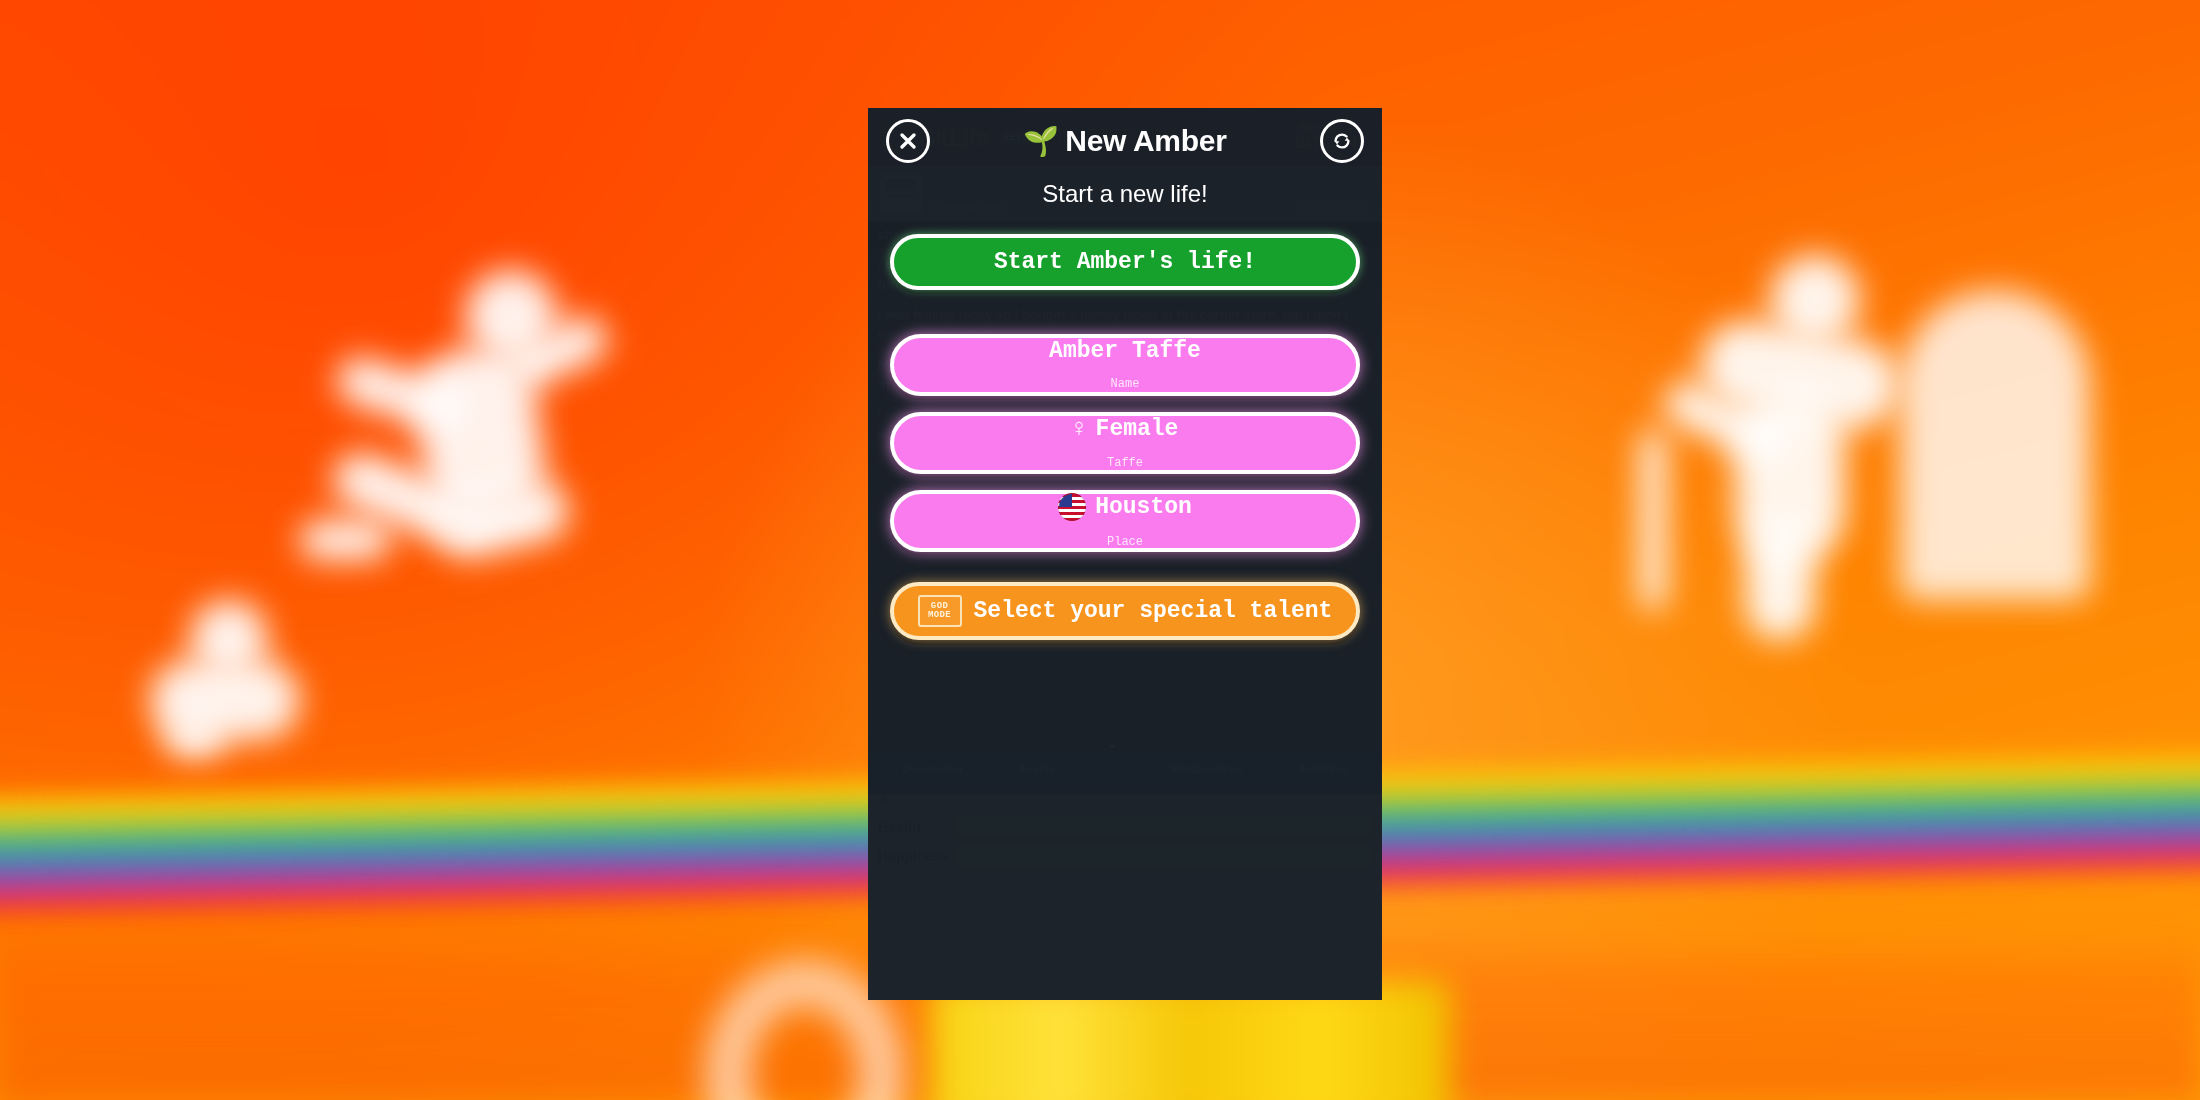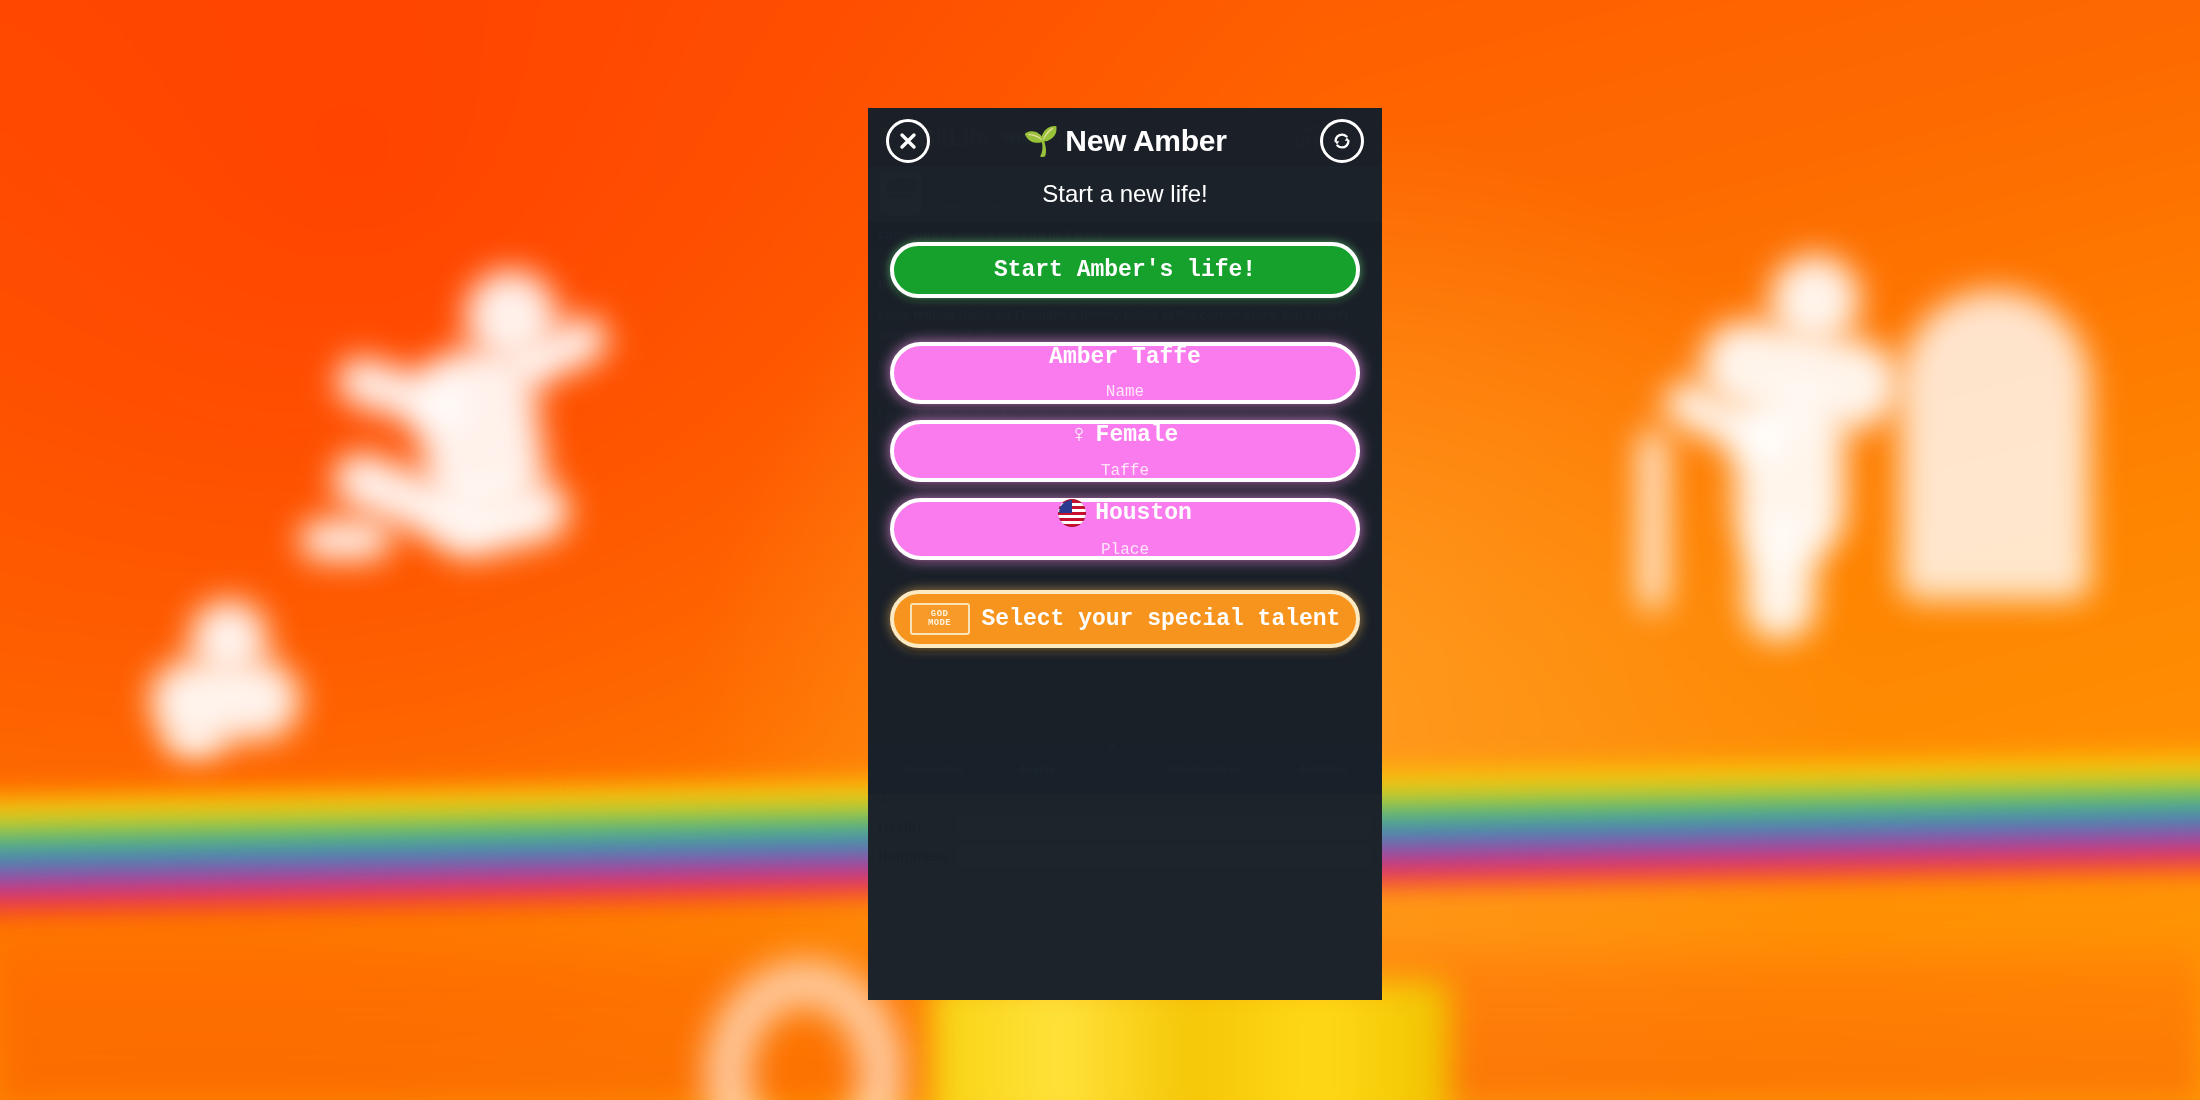--- a/index.html
+++ b/index.html
@@ -187,21 +187,21 @@
   .icon-btn.left  { left:18px; }
   .icon-btn.right { right:18px; }
   .modal-title {
     font-size:30px; font-weight:bold; color:#ffffff; letter-spacing:-.3px;
     display:flex; align-items:center; gap:6px;
   }
   .seedling { font-size:29px; line-height:1; }
 
   .modal-sub {
     font-size:24px; color:#ffffff; font-weight:400; margin-top:6px;
-    margin-bottom:34px;
+    margin-bottom:26px;
   }
 
   .btn-col { width:100%; padding:0 22px; display:flex; flex-direction:column;font-family:Liberation Mono, monospace; }
 
   
   .pill {
     position:relative; width:100%; border-radius:50px;
     display:flex; flex-direction:column; align-items:center;
     justify-content:center; cursor:pointer; text-align:center;
     border:4px solid #ffffff;
@@ -231,36 +231,36 @@
 
   .pill-pink {
     height:62px; background:#fa7bee; margin-bottom:16px;
     box-shadow:0 0 14px rgba(255,150,245,.75), 0 4px 0 rgba(0,0,0,.3);
   }
   .pill-pink .main {
     font-size:23px; font-weight:bold; color:#ffffff;
     display:flex; align-items:center; gap:9px; line-height:1.05;
   }
   .pill-pink .sub {
-    font-size:16px; color:#ffe6fb; margin-top:14px;
+    font-size:12px; color:#ffe6fb; margin-top:14px;
   }
 
   .pill-orange {
     height:58px; margin-top:14px; background:#f7941d;
     border-color:#fde9c2;
     box-shadow:0 0 12px rgba(255,190,90,.6), 0 5px 0 rgba(0,0,0,.35);
   }
   .pill-orange .main {
     font-size:23px; font-weight:bold; color:#ffffff;
     display:flex; align-items:center; gap:12px;
   }
 
   
   .godmode {
-    width:60px; height:32px; border:2px solid #fbe3b8; border-radius:3px;
+    width:44px; height:32px; border:2px solid #fbe3b8; border-radius:3px;
     display:flex; flex-direction:column; align-items:center; justify-content:center;
     line-height:1; flex:0 0 auto; background:rgba(255,255,255,.06);
   }
   .godmode span { font-size:9px; font-weight:bold; color:#fff3dd; letter-spacing:.4px; }
 
   
   .flag {
     width:28px; height:28px; border-radius:50%; flex:0 0 auto;
     overflow:hidden; position:relative;
     background:repeating-linear-gradient(180deg,#c8102e 0 3px,#ffffff 3px 6px);

